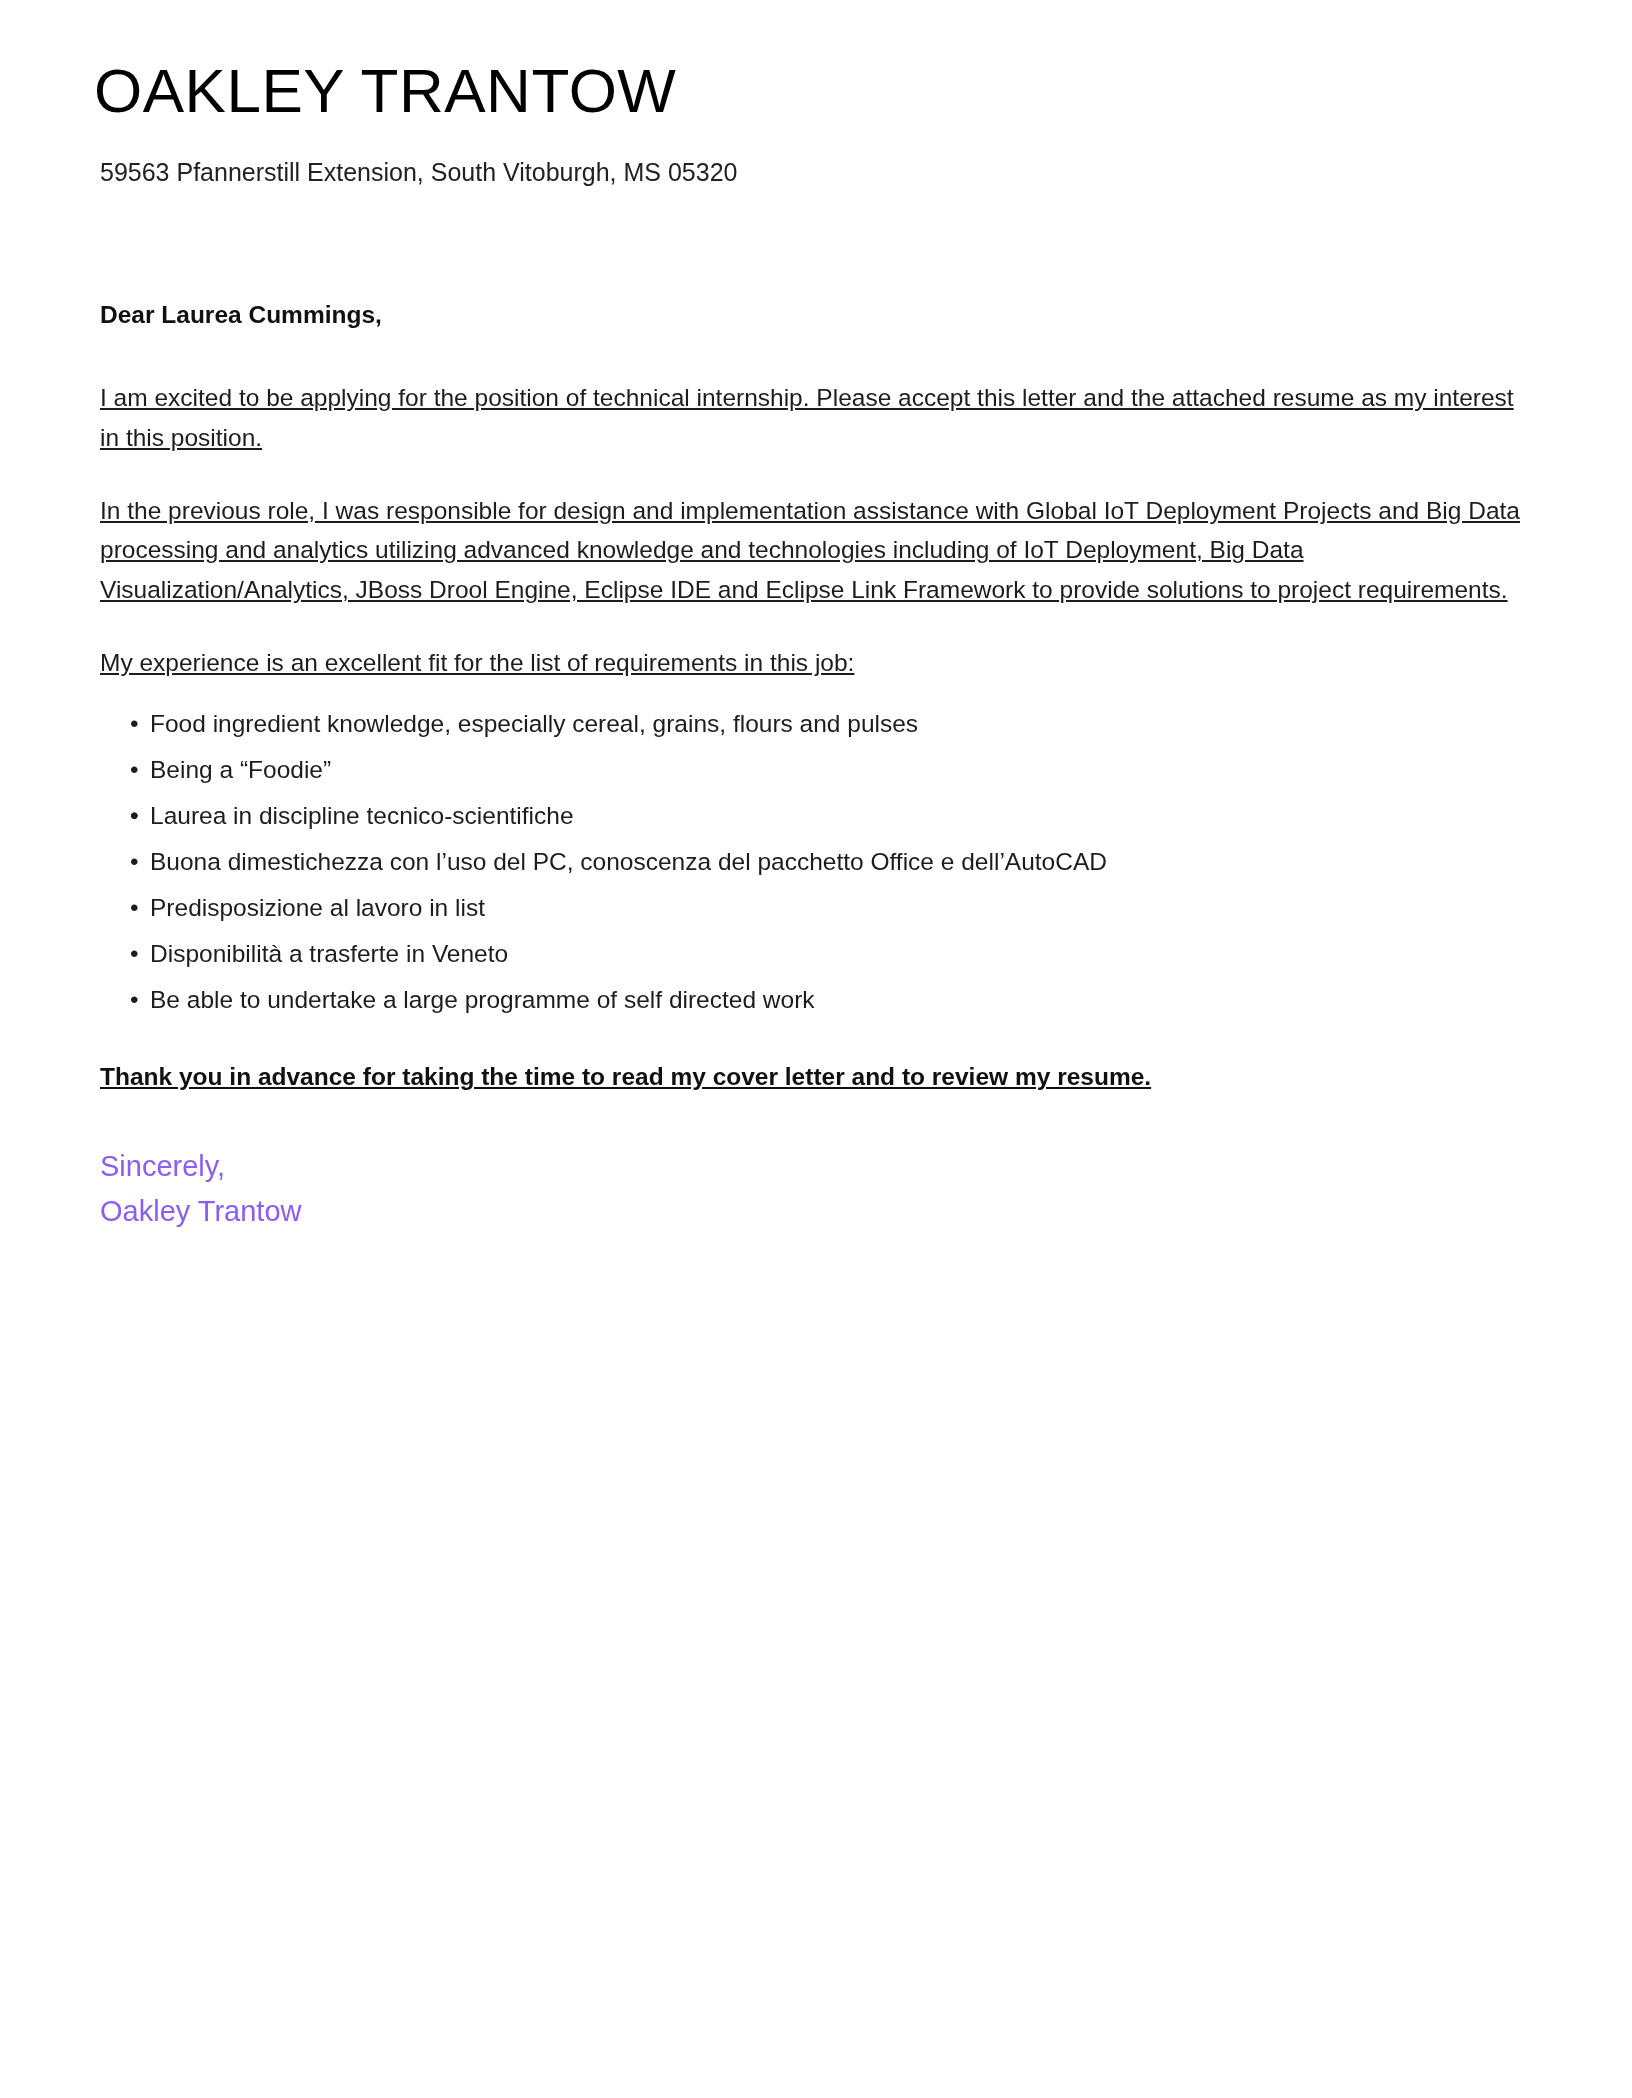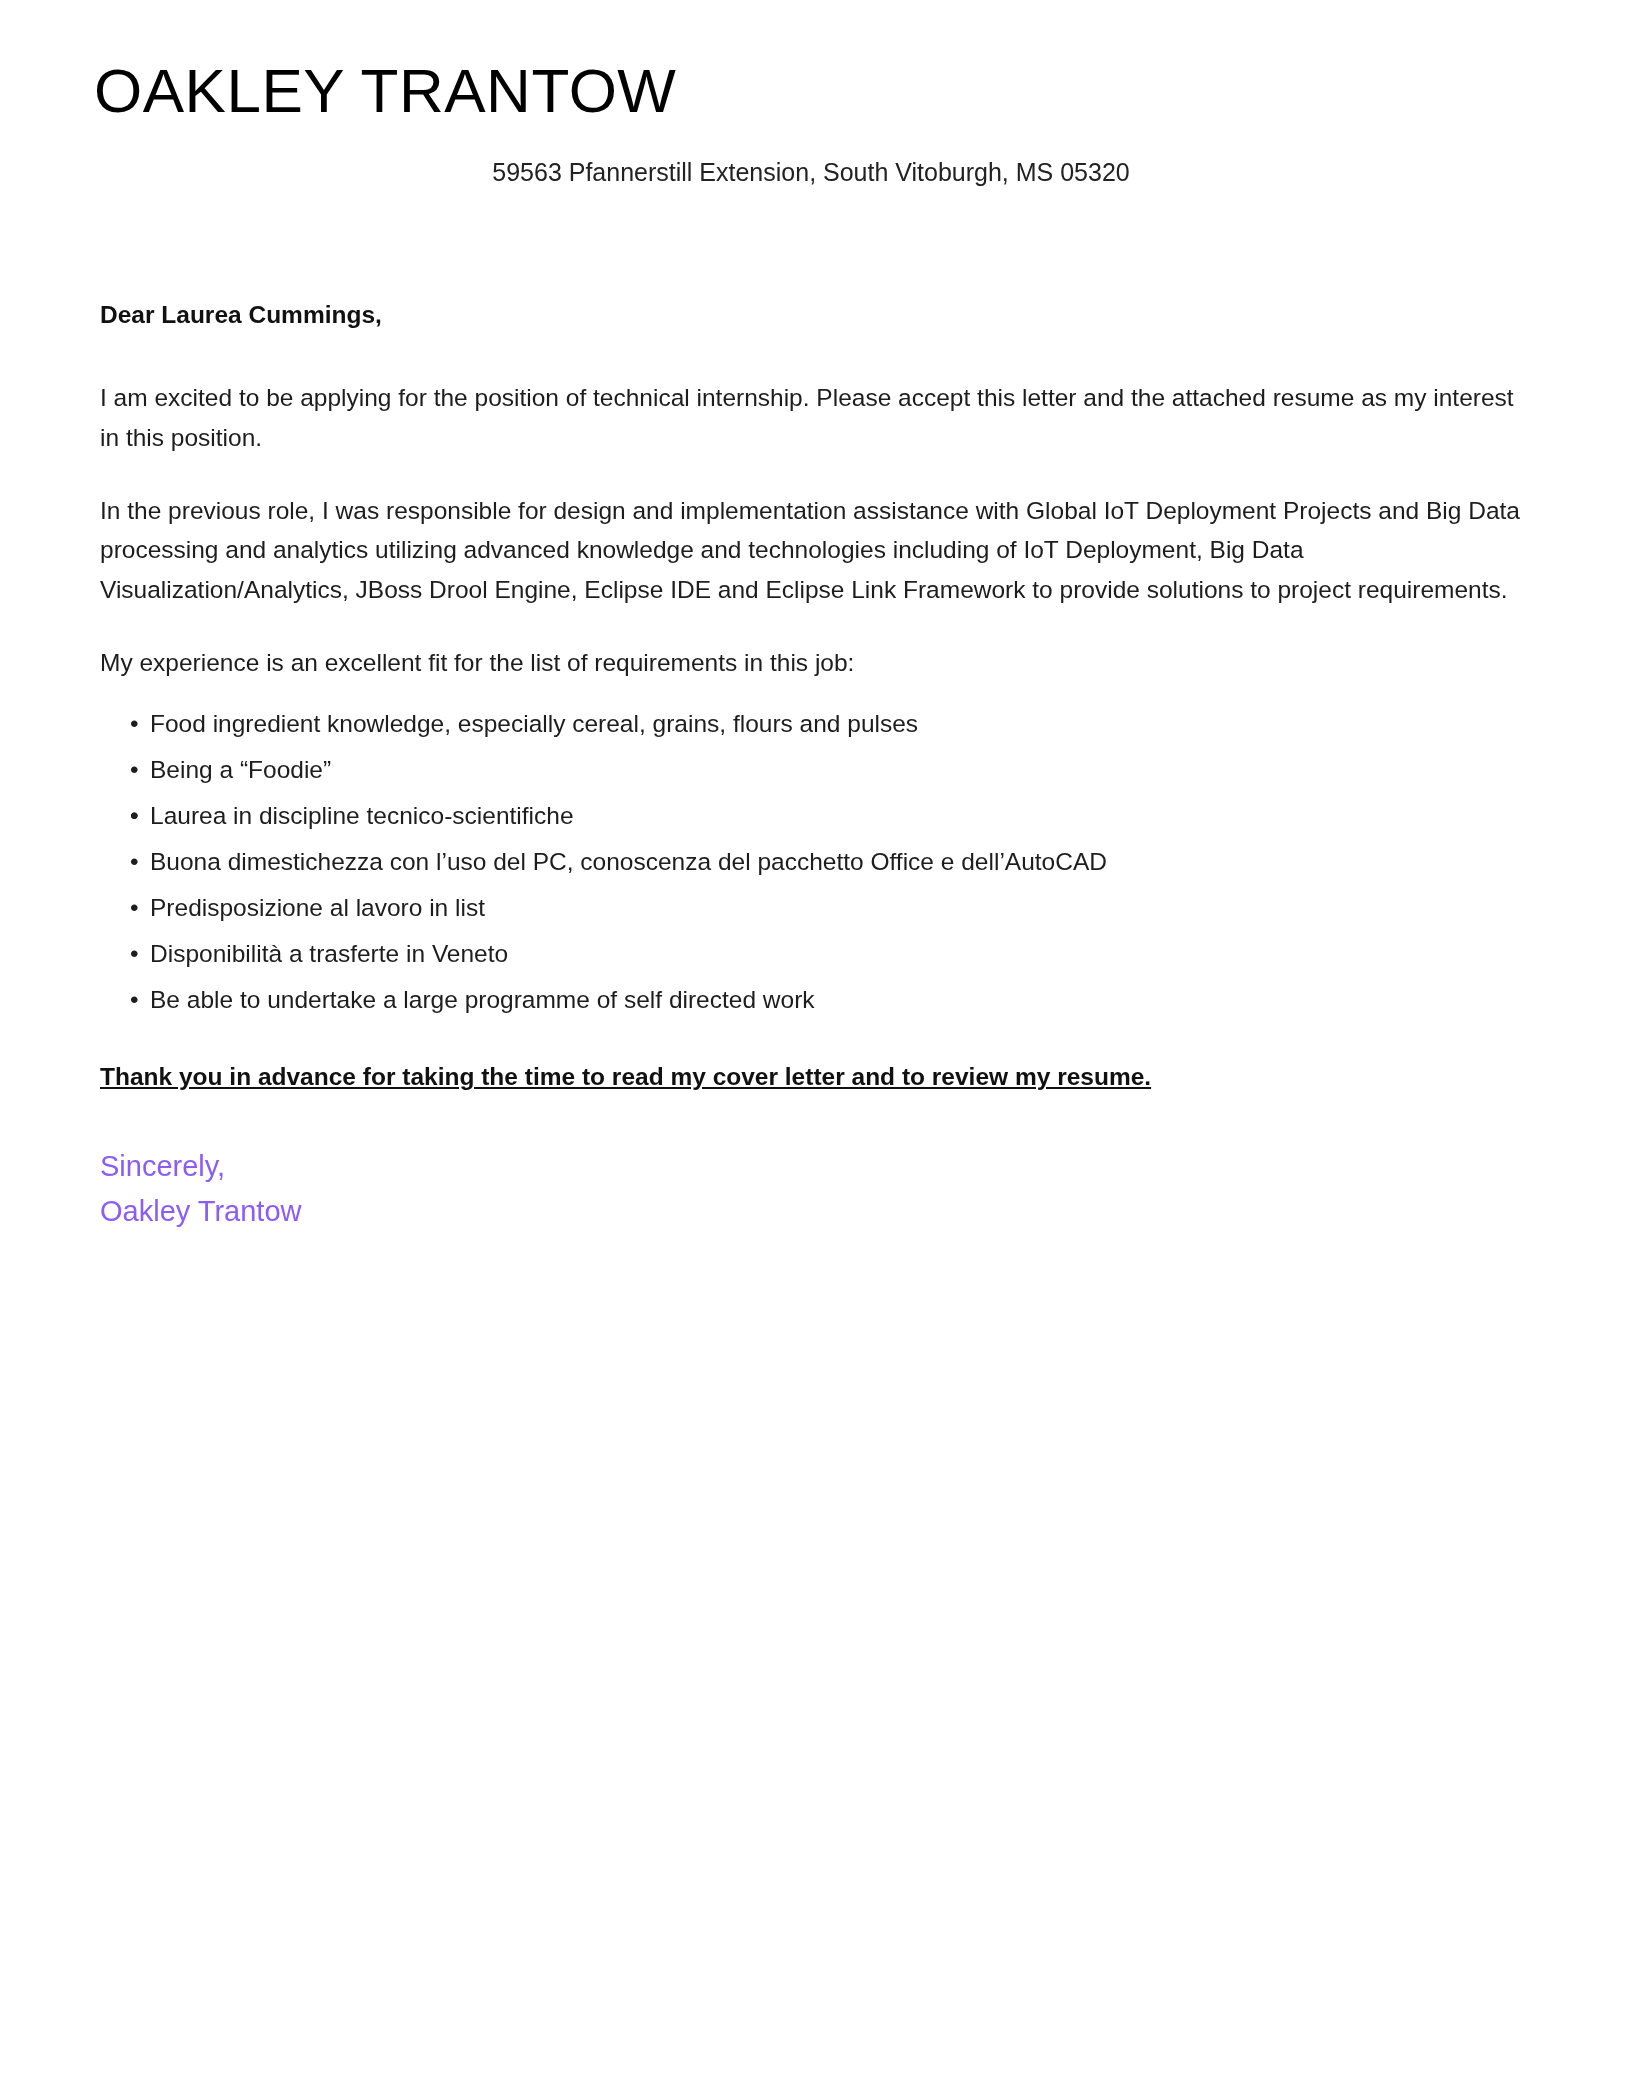--- a/index.html
+++ b/index.html
@@ -31,39 +31,39 @@
     margin: 0 0 0 -6px;
     color: #000000;
     white-space: nowrap;
   }
   .letter-address {
     font-size: 25px;
     font-weight: 400;
     line-height: 1.3;
     margin: 30px 0 0 0;
     color: #222222;
-    text-align: center;
   }
   .letter-body {
     margin-top: 108px;
     max-width: 1425px;
   }
   .salutation {
     font-size: 24.5px;
     font-weight: 700;
     line-height: 1.45;
     margin: 0 0 46px 0;
     color: #111111;
   }
   .para {
     font-size: 24.5px;
     font-weight: 400;
     line-height: 1.62;
     margin: 0 0 33px 0;
     color: #1d1d1d;
+    text-decoration: underline;
   }
   .para.lead-in {
     margin-bottom: 26px;
   }
   .req-list {
     list-style: none;
     margin: 0 0 44px 0;
     padding: 0;
   }
   .req-item {

